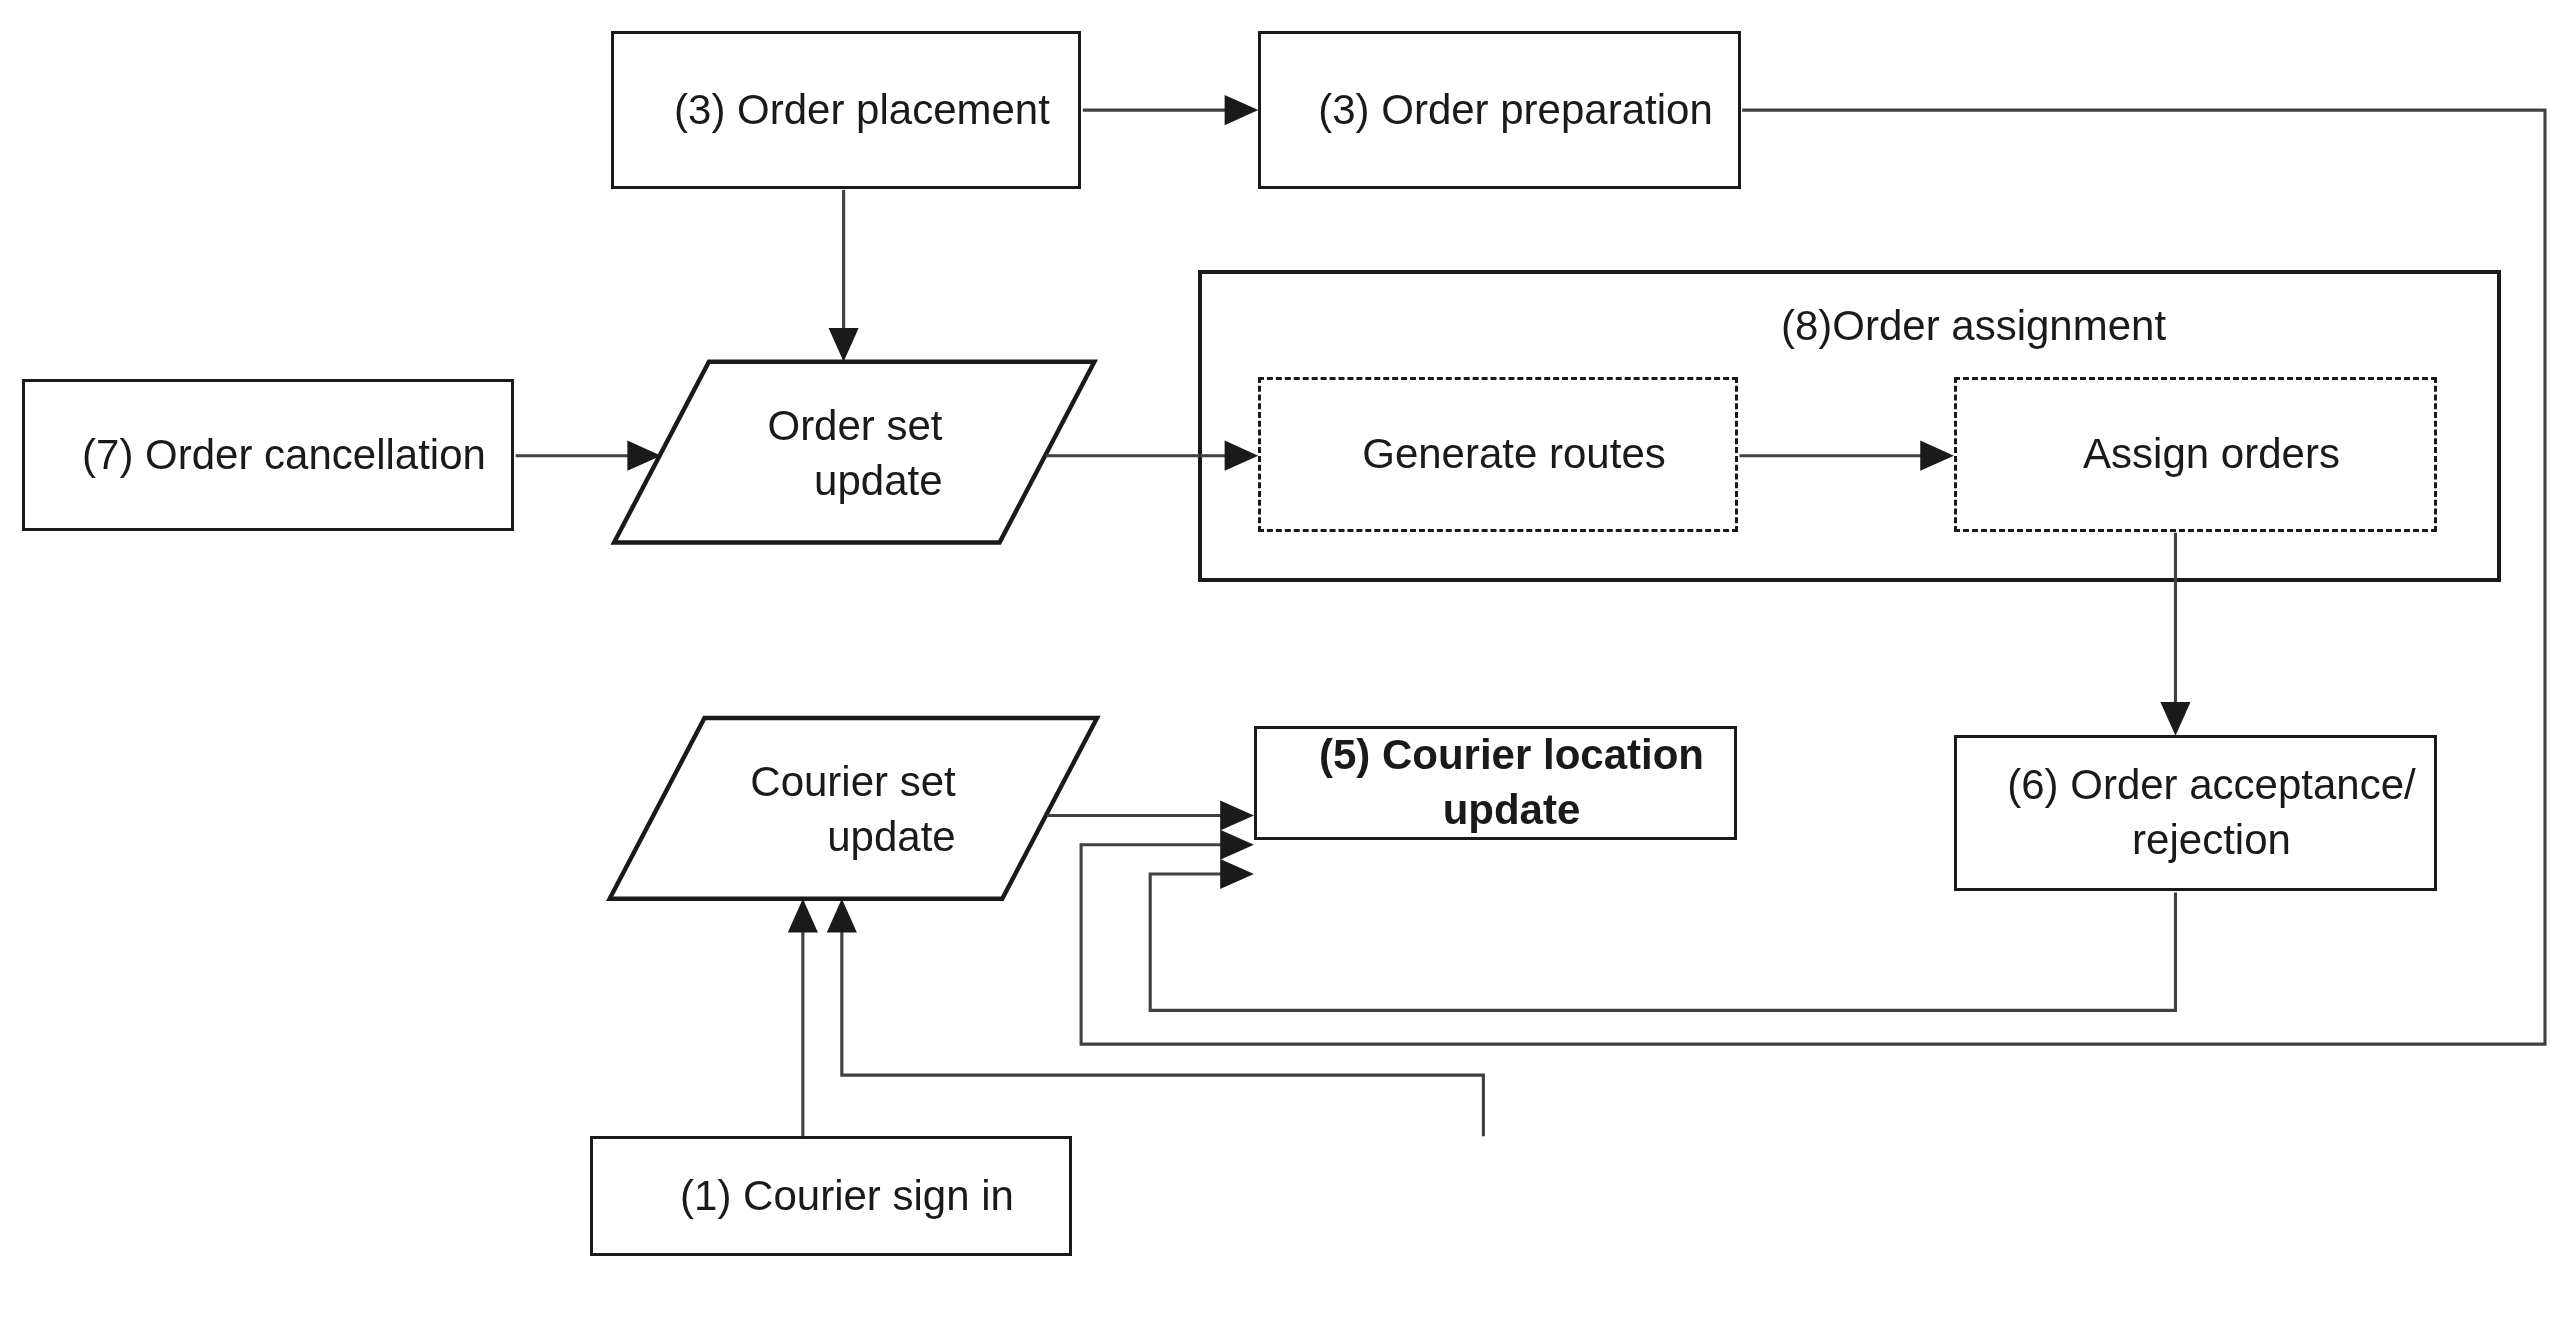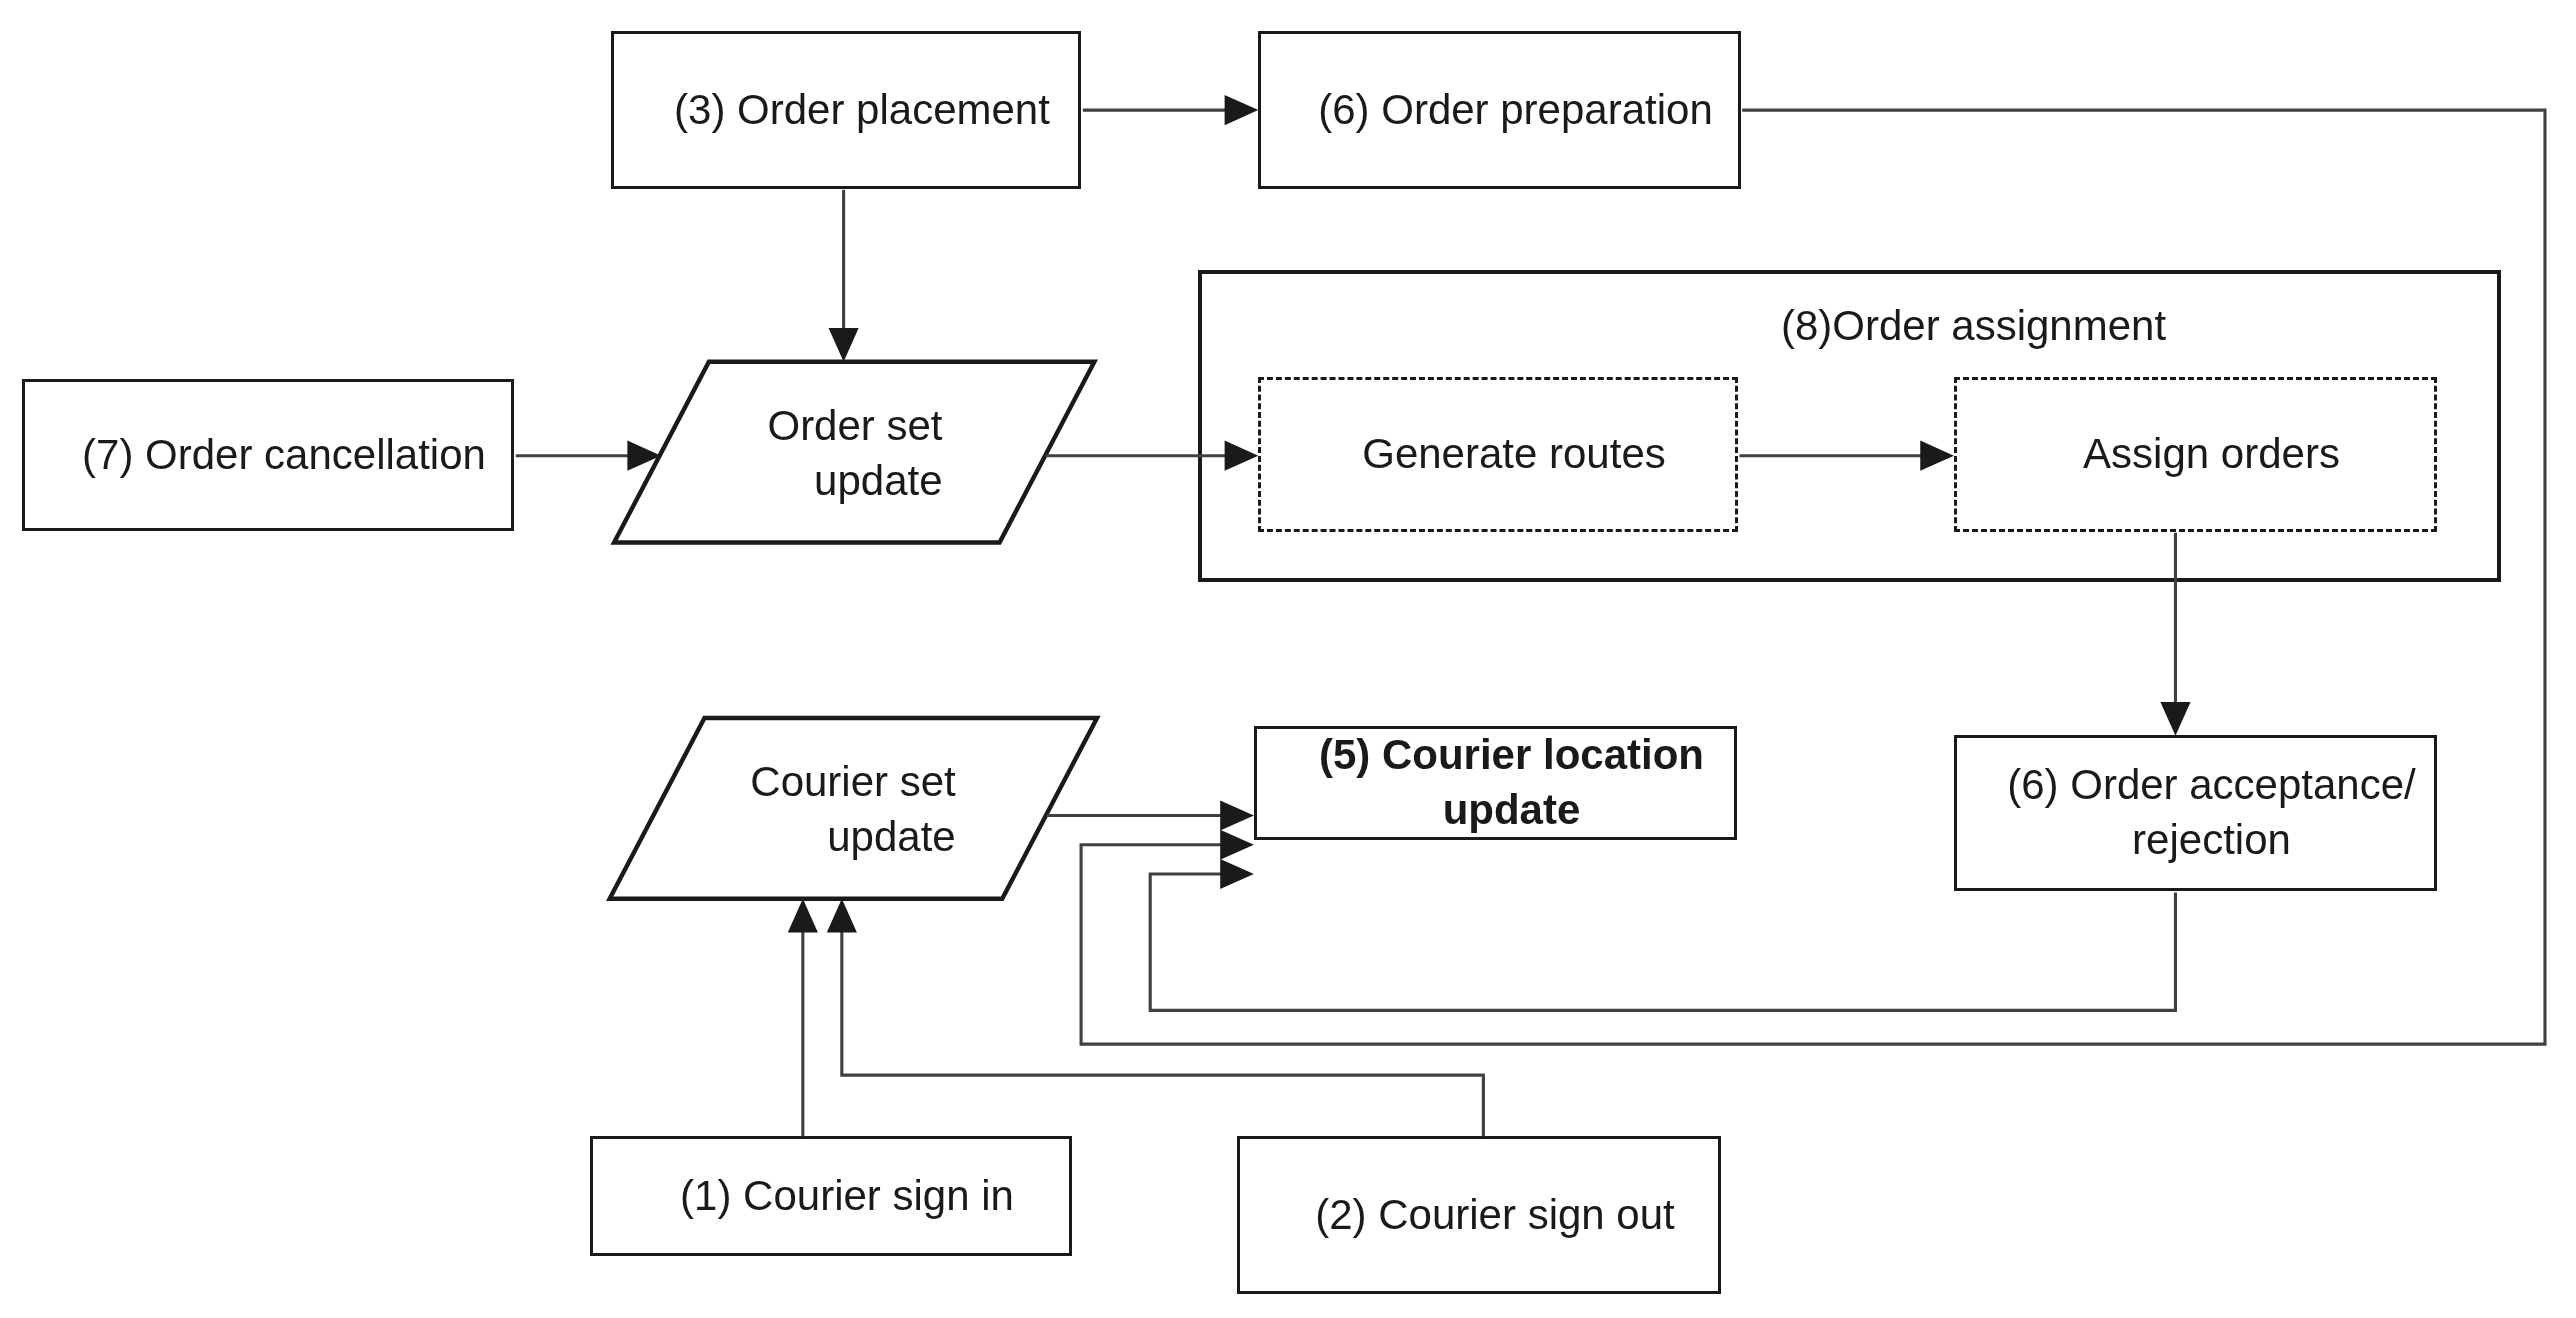--- a/index.html
+++ b/index.html
@@ -96,21 +96,21 @@
 
   <div class="container-node" style="left:1198px; top:270px; width:1303px; height:312px;">
     <div class="container-title">(8)Order assignment</div>
   </div>
 
   <div class="node" style="left:611px; top:31px; width:470px; height:158px;">
     <div class="label">(3) Order placement</div>
   </div>
 
   <div class="node" style="left:1258px; top:31px; width:483px; height:158px;">
-    <div class="label">(6) Order preparation</div>
+    <div class="label">(3) Order preparation</div>
   </div>
 
   <div class="node" style="left:22px; top:379px; width:492px; height:152px;">
     <div class="label">(7) Order cancellation</div>
   </div>
 
   <div class="node dashed" style="left:1954px; top:377px; width:483px; height:155px;">
     <div class="label">Assign orders</div>
   </div>
 
@@ -125,23 +125,20 @@
 
   <div class="node" style="left:1954px; top:735px; width:483px; height:156px;">
     <div class="label">(6) Order acceptance/
 rejection</div>
   </div>
 
   <div class="node" style="left:590px; top:1136px; width:482px; height:120px;">
     <div class="label">(1) Courier sign in</div>
   </div>
 
-  <div class="node" style="left:1237px; top:1136px; width:484px; height:158px;">
-    <div class="label">(2) Courier sign out</div>
-  </div>
 
   <svg class="connector-layer" width="2576" height="1319" viewBox="0 0 2907 1488">
 
     <polygon class="parallelogram" points="800,408 1235,408 1128,612 693,612"></polygon>
     <polygon class="parallelogram" points="795,810 1238,810 1131,1014 688,1014"></polygon>
 
     <path class="edge" d="M1222 124 H1386"></path>
     <polygon class="arrowhead" points="1420,124 1382,107 1382,141"></polygon>
 
     <path class="edge" d="M952 214 V374"></path>

